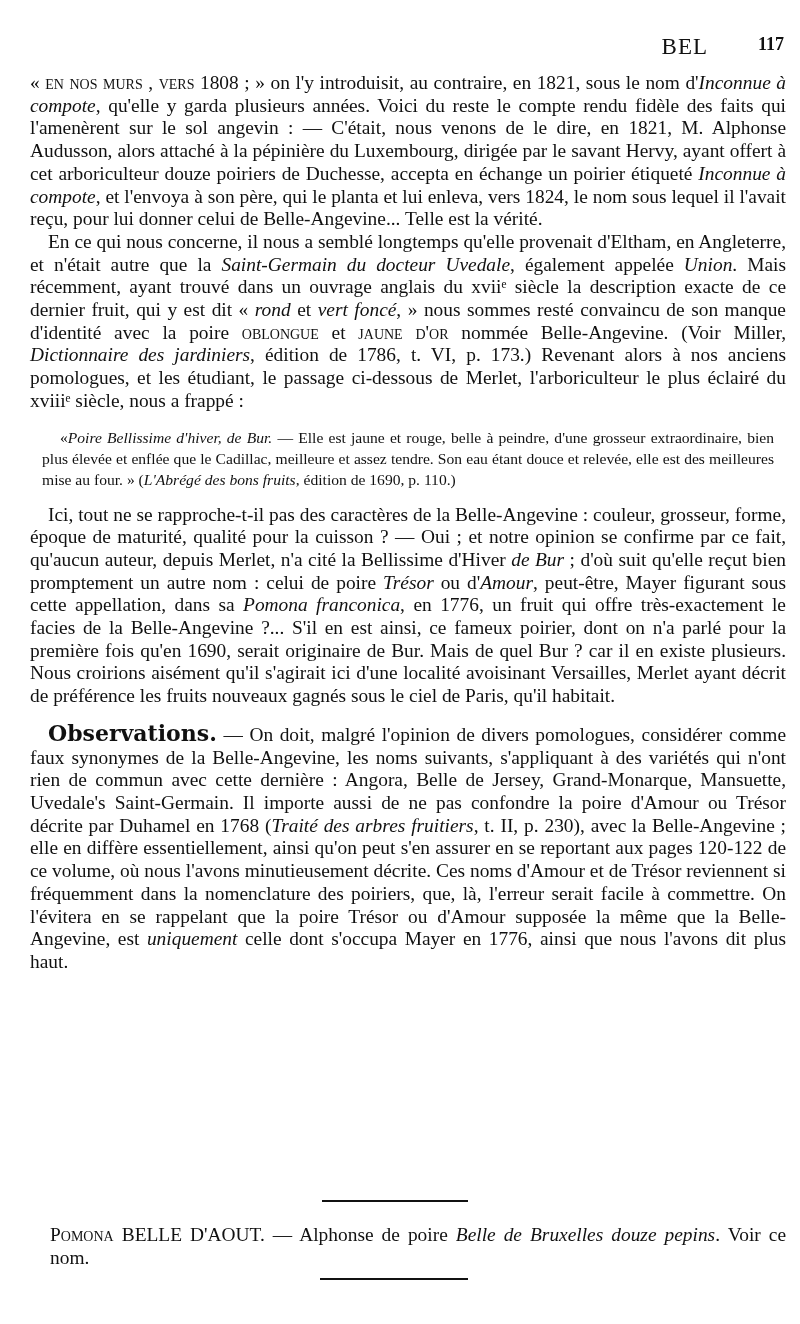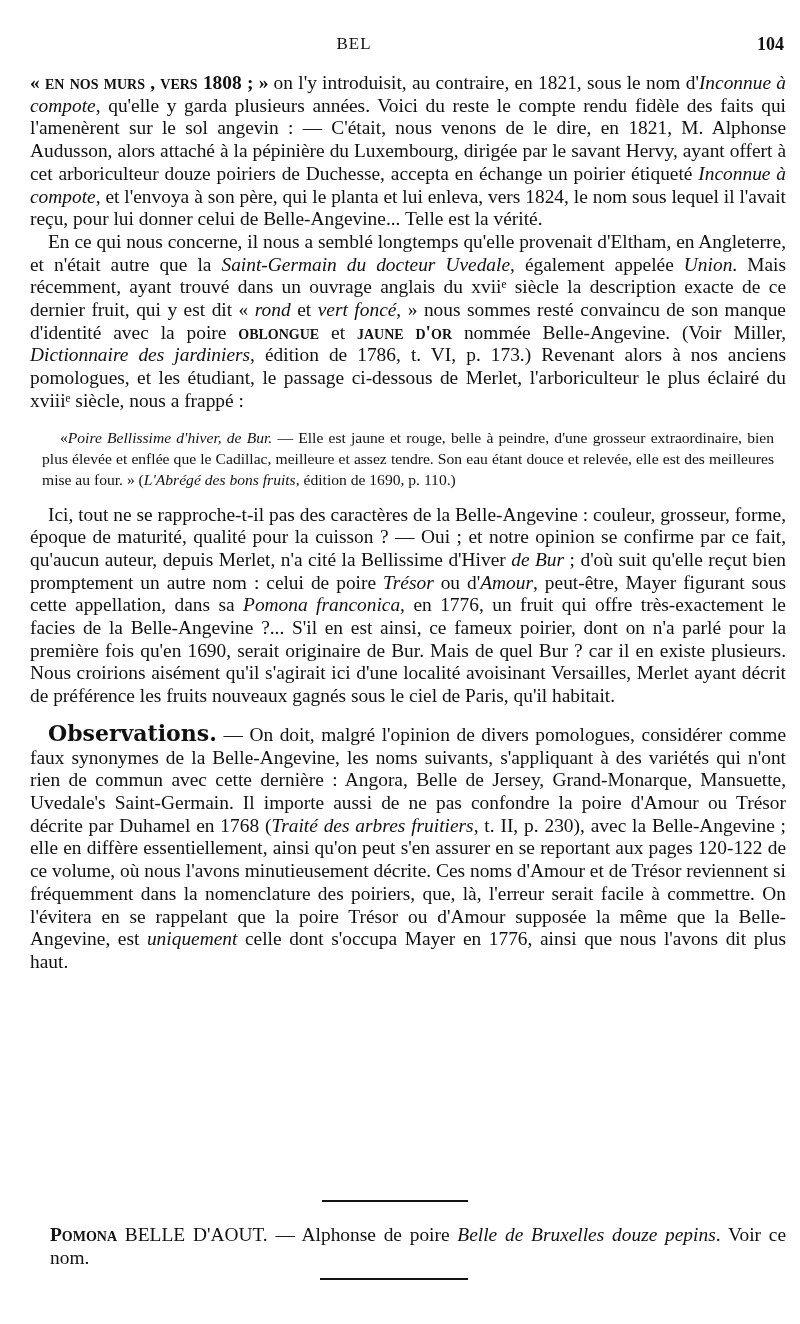--- a/index.html
+++ b/index.html
@@ -1,35 +1,35 @@
 <!DOCTYPE html>
 <html><head>
 <meta charset="utf-8">
 <style>
   html, body { margin:0; padding:0; background:#ffffff; }
   body { width:800px; height:1324px; position:relative; overflow:hidden;
          font-family:"Liberation Serif", "DejaVu Serif", serif; color:#111; }
   .header { position:absolute; top:34px; left:0; width:800px; height:24px; }
-  .header .title { position:absolute; left:0; width:708px; text-align:center; font-size:17px; letter-spacing:1px; }
+  .header .title { position:absolute; left:0; width:708px; text-align:right; font-size:23px; letter-spacing:1px; }
   .header .pagenum { position:absolute; right:16px; font-size:18px; font-weight:bold; }
   .text { position:absolute; left:30px; width:756px; }
   .p { font-size:19.4px; line-height:22.7px; text-align:justify; margin:0; }
   .p.ind { text-indent:18px; }
   .quote { font-size:15.6px; line-height:21px; text-align:justify; margin:12px; text-indent:18px; }
-  .sc { font-variant:small-caps;font-weight:bold; }
+  .sc { font-variant:small-caps; }
   i { font-style:italic; }
   .obs { font-weight:bold; font-family:"DejaVu Serif", serif; font-size:22px; }
   .rule { position:absolute; height:2px; background:#111; }
 </style>
 </head>
 <body>
 
 <div class="header">
   <span class="title">BEL</span>
-  <span class="pagenum">104</span>
+  <span class="pagenum">117</span>
 </div>
 
 <div class="text" style="top:72px;">
   <p class="p"><span class="sc">« en nos murs , vers 1808 ; »</span><span> on l'y introduisit, au contraire, en 1821, sous le nom d'</span><i>Inconnue à compote</i><span>, qu'elle y garda plusieurs années. Voici du reste le compte rendu fidèle des faits qui l'amenèrent sur le sol angevin : — C'était, nous venons de le dire, en 1821, M. Alphonse Audusson, alors attaché à la pépinière du Luxembourg, dirigée par le savant Hervy, ayant offert à cet arboriculteur douze poiriers de Duchesse, accepta en échange un poirier étiqueté </span><i>Inconnue à compote</i><span>, et l'envoya à son père, qui le planta et lui enleva, vers 1824, le nom sous lequel il l'avait reçu, pour lui donner celui de Belle-Angevine... Telle est la vérité.</span></p>
 
 
   <p class="p ind"><span>En ce qui nous concerne, il nous a semblé longtemps qu'elle provenait d'Eltham, en Angleterre, et n'était autre que la </span><i>Saint-Germain du docteur Uvedale</i><span>, également appelée </span><i>Union</i><span>. Mais récemment, ayant trouvé dans un ouvrage anglais du xviiᵉ siècle la description exacte de ce dernier fruit, qui y est dit « </span><i>rond</i><span> et </span><i>vert foncé</i><span>, » nous sommes resté convaincu de son manque d'identité avec la poire </span><span class="sc">oblongue</span><span> et </span><span class="sc">jaune d'or</span><span> nommée Belle-Angevine. (Voir Miller, </span><i>Dictionnaire des jardiniers</i><span>, édition de 1786, t. VI, p. 173.) Revenant alors à nos anciens pomologues, et les étudiant, le passage ci-dessous de Merlet, l'arboriculteur le plus éclairé du xviiiᵉ siècle, nous a frappé :</span></p>
 
   <p class="quote" style="margin-top:14px;"><span>«</span><i>Poire Bellissime d'hiver, de Bur.</i><span> — Elle est jaune et rouge, belle à peindre, d'une grosseur extraordinaire, bien plus élevée et enflée que le Cadillac, meilleure et assez tendre. Son eau étant douce et relevée, elle est des meilleures mise au four. » (</span><i>L'Abrégé des bons fruits</i><span>, édition de 1690, p. 110.)</span></p>
 

